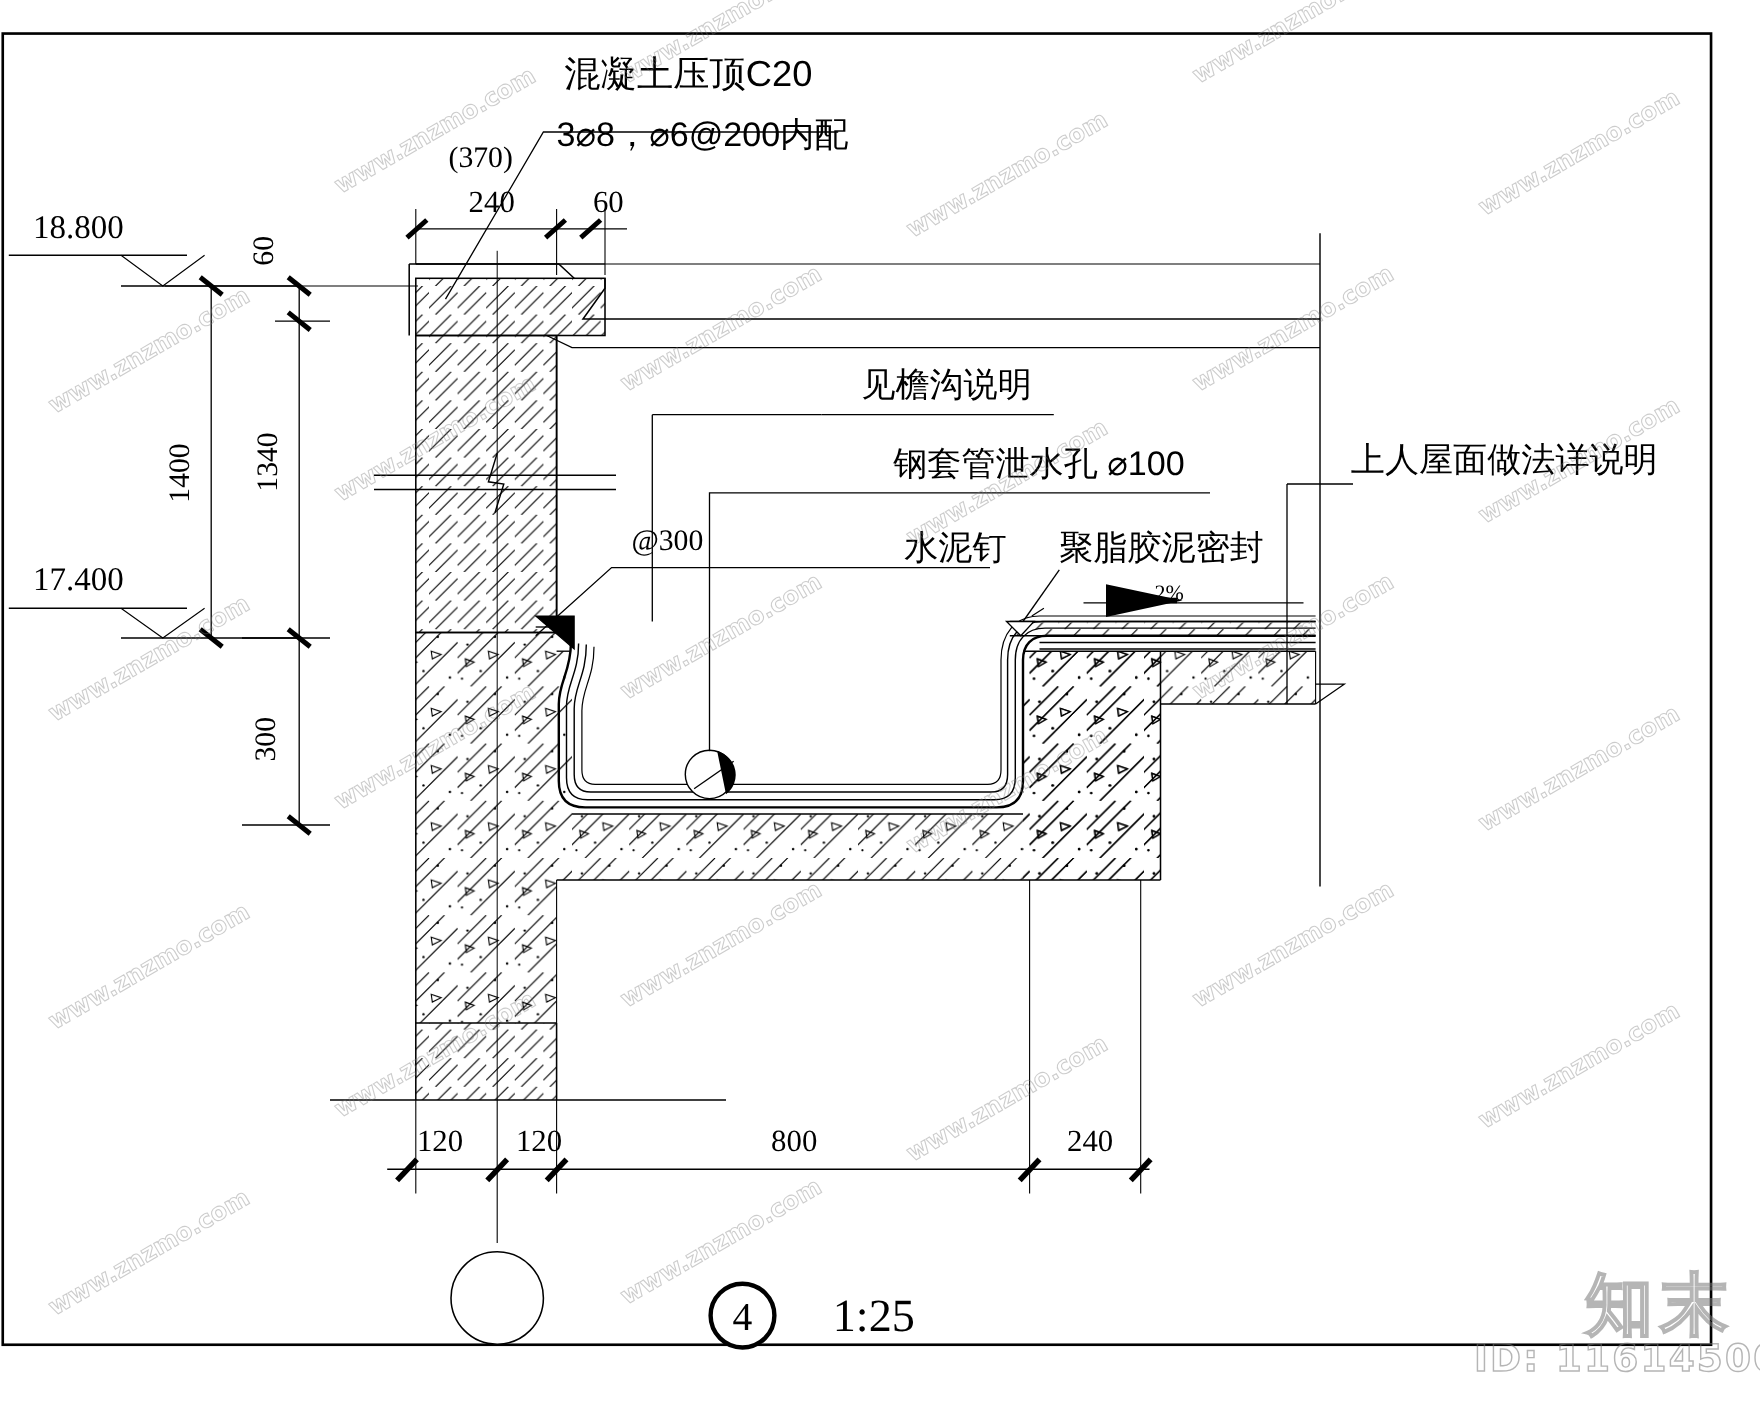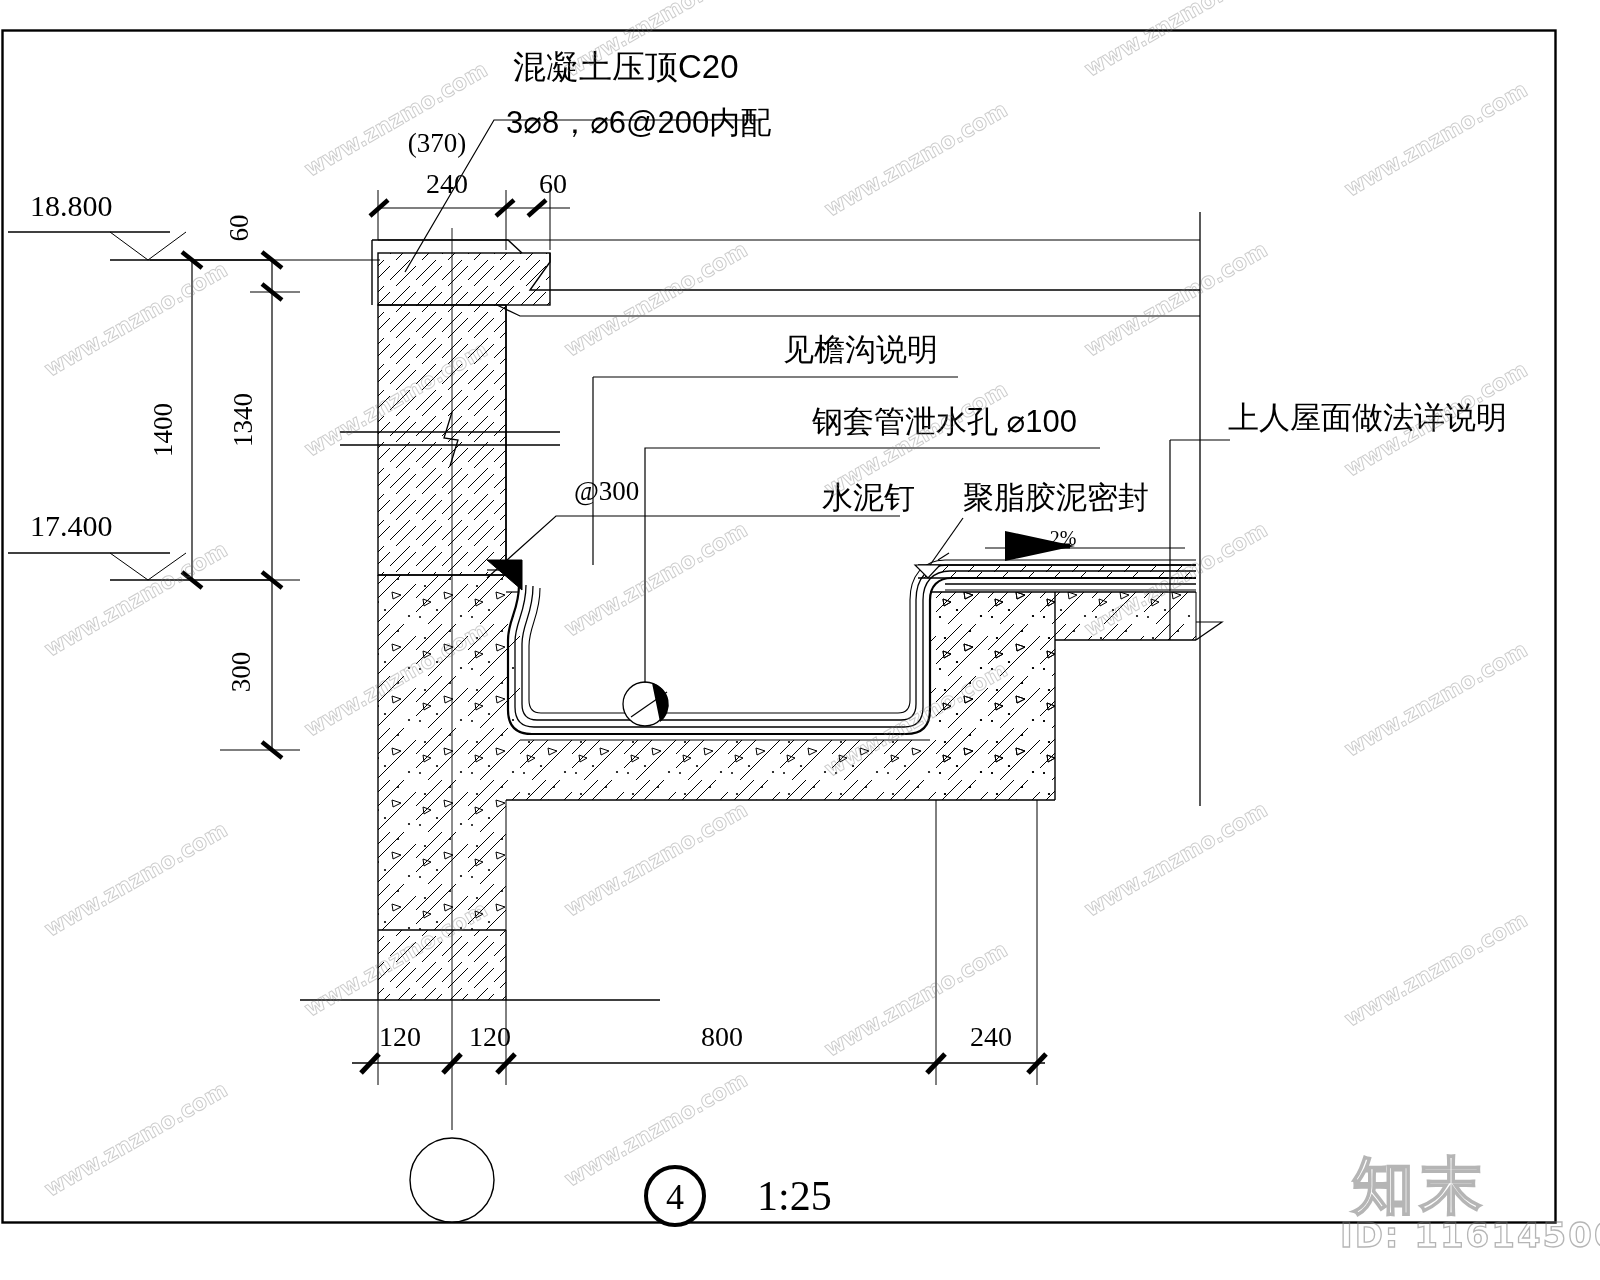--- a/index.html
+++ b/index.html
@@ -252,16 +252,16 @@
     <div class="wm" style="left:1080px;top:60px;   transform:rotate(-30deg);">www.znzmo.com</div>
     <div class="wm" style="left:1080px;top:340px;  transform:rotate(-30deg);">www.znzmo.com</div>
     <div class="wm" style="left:1080px;top:620px;  transform:rotate(-30deg);">www.znzmo.com</div>
     <div class="wm" style="left:1080px;top:900px;  transform:rotate(-30deg);">www.znzmo.com</div>
     <div class="wm" style="left:1340px;top:180px;  transform:rotate(-30deg);">www.znzmo.com</div>
     <div class="wm" style="left:1340px;top:460px;  transform:rotate(-30deg);">www.znzmo.com</div>
     <div class="wm" style="left:1340px;top:740px;  transform:rotate(-30deg);">www.znzmo.com</div>
     <div class="wm" style="left:1340px;top:1010px; transform:rotate(-30deg);">www.znzmo.com</div>
   </div>
 
-  <div class="wm wm-big" style="left:1352px; top:1144px;">知末</div>
+  <div class="wm wm-big" style="left:1441px; top:1144px;">知末</div>
   <div class="wm wm-id" style="left:1340px; top:1215px;">ID: 1161450094</div>
 
 </div>
 
 </body></html>

